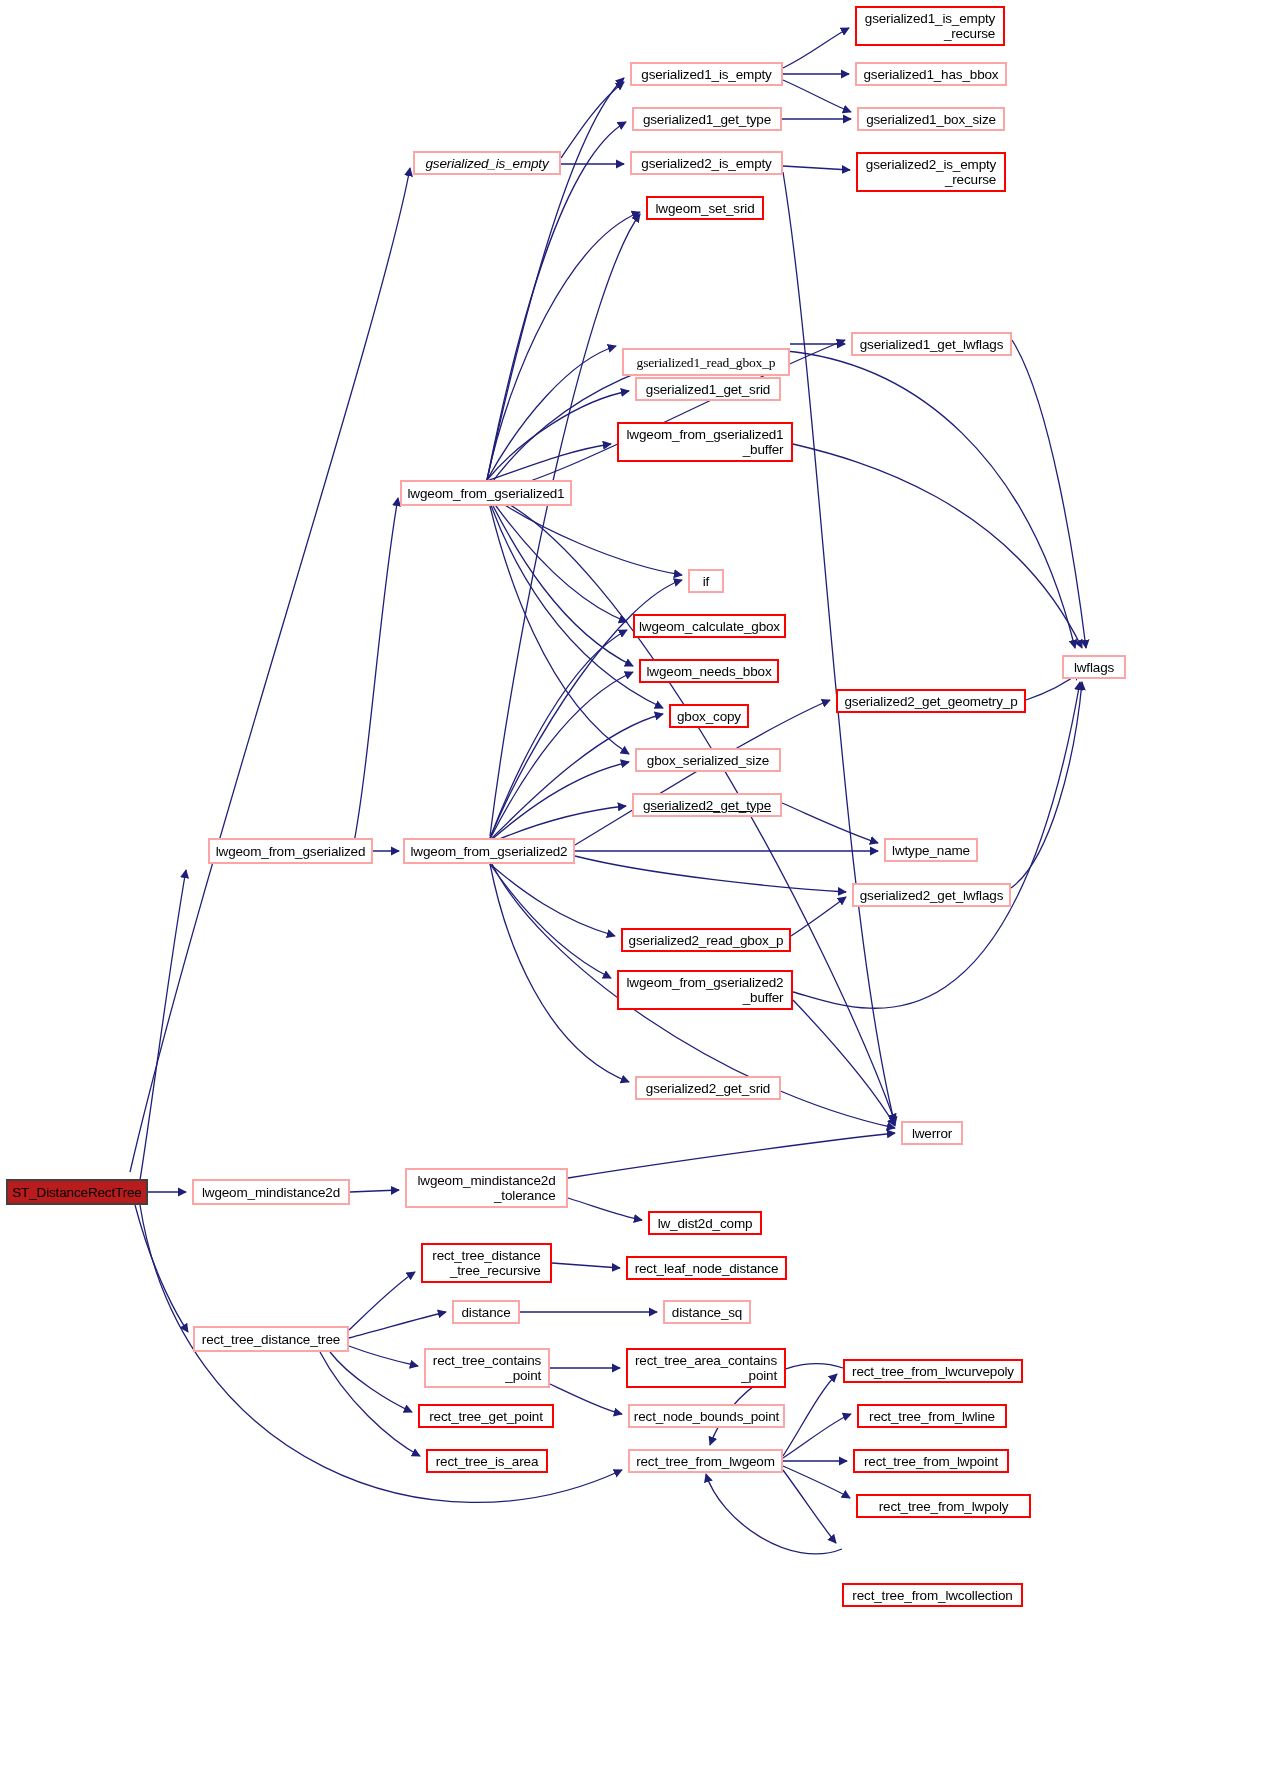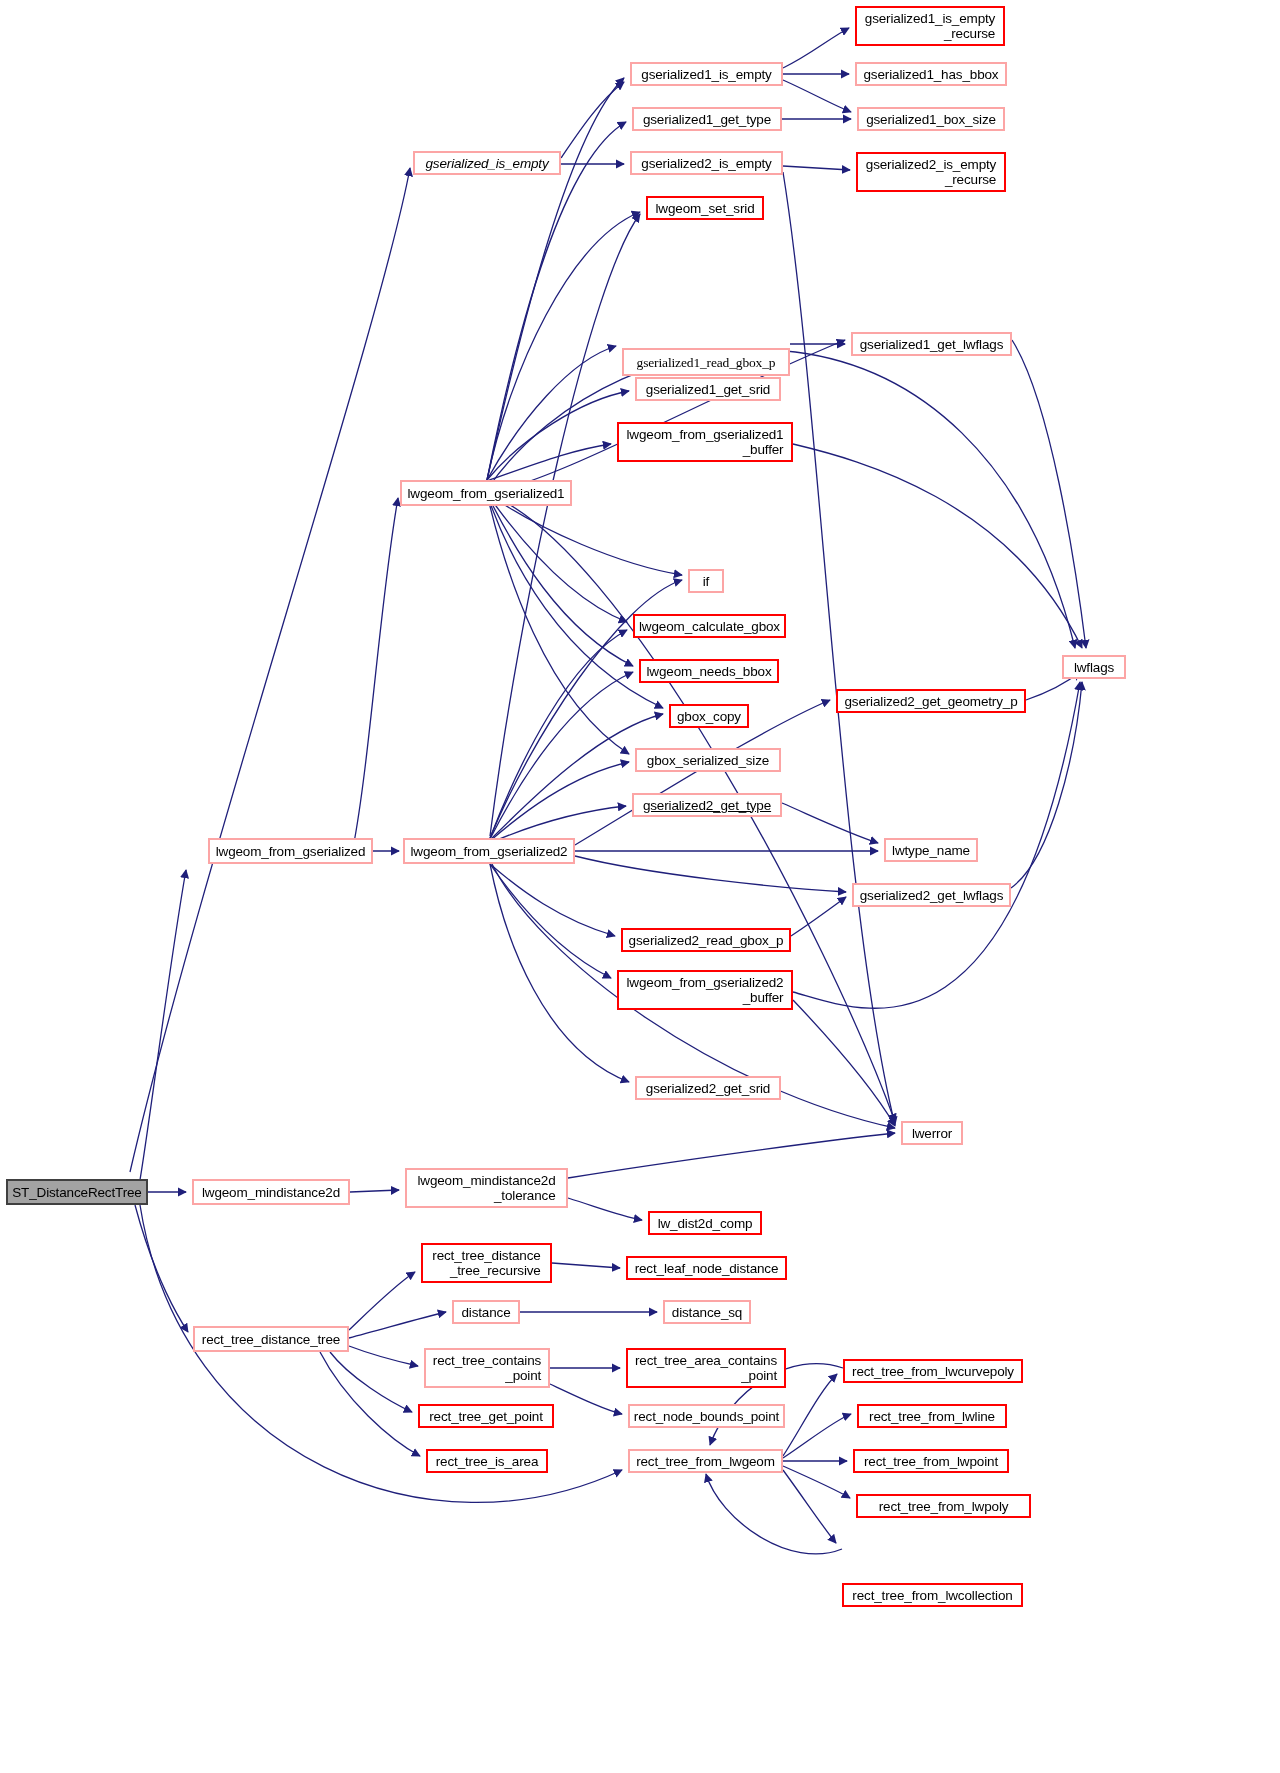--- a/index.html
+++ b/index.html
@@ -37,21 +37,21 @@
     font-size: 13.5px;
     line-height: 15px;
     letter-spacing: -0.15px;
     white-space: pre;
     z-index: 5;
   }
   .node.red {
     border-color: #ff0000;
   }
   .node.root {
-    background: #a3a3a3;
+    background: #b91c1c;
     border-color: #404040;
   }
 </style>
 </head>
 <body>
 
 <div id="graph">
   <svg id="edges" viewBox="0 0 1280 1773" xmlns="http://www.w3.org/2000/svg">
     <defs>
       <marker id="ah" viewBox="0 0 10 10" refX="9" refY="5" markerWidth="7" markerHeight="7" orient="auto-start-reverse">

